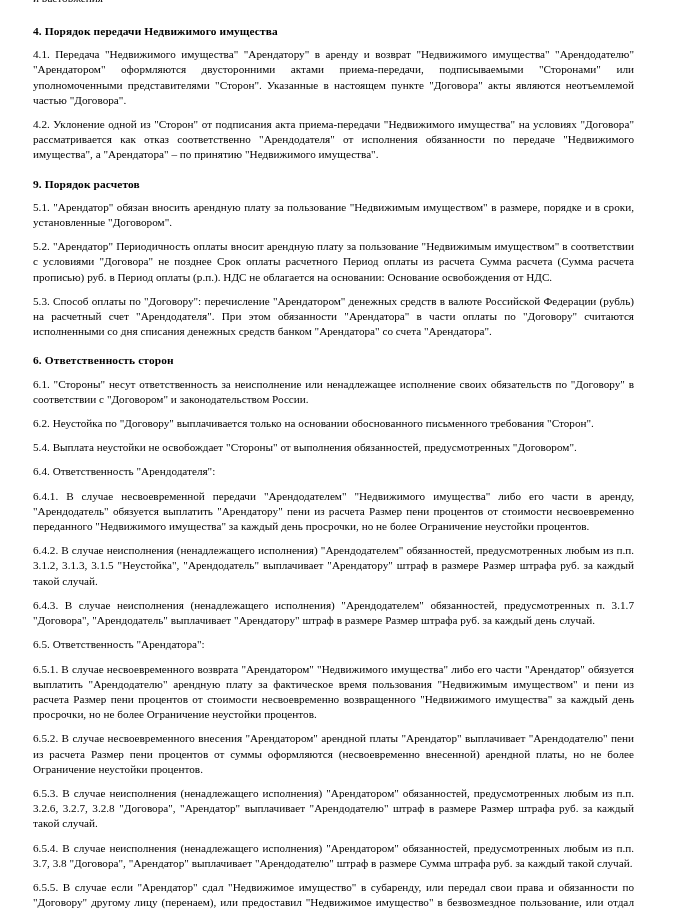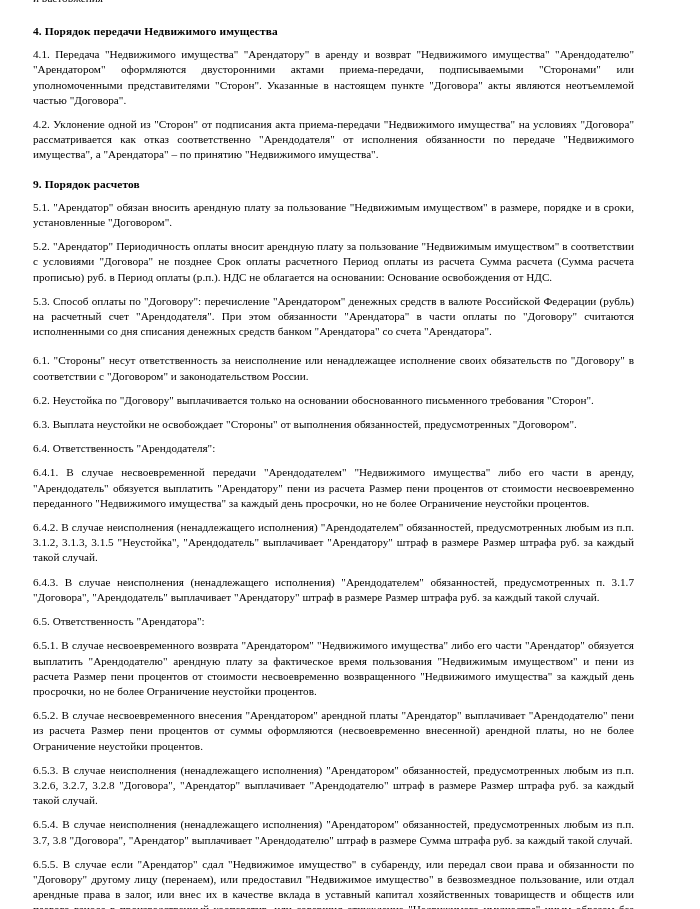--- a/index.html
+++ b/index.html
@@ -88,27 +88,28 @@
     </div>
 
     <div class="section">
       <h2 class="section-heading">9. Порядок расчетов</h2>
       <p class="clause">5.1. "Арендатор" обязан вносить арендную плату за пользование "Недвижимым имуществом" в размере, порядке и в сроки, установленные "Договором".</p>
       <p class="clause">5.2. "Арендатор" Периодичность оплаты вносит арендную плату за пользование "Недвижимым имуществом" в соответствии с условиями "Договора" не позднее Срок оплаты расчетного Период оплаты из расчета Сумма расчета (Сумма расчета прописью) руб. в Период оплаты (р.п.). НДС не облагается на основании: Основание освобождения от НДС.</p>
       <p class="clause">5.3. Способ оплаты по "Договору": перечисление "Арендатором" денежных средств в валюте Российской Федерации (рубль) на расчетный счет "Арендодателя". При этом обязанности "Арендатора" в части оплаты по "Договору" считаются исполненными со дня списания денежных средств банком "Арендатора" со счета "Арендатора".</p>
     </div>
 
     <div class="section">
+      <h2 class="section-heading">6. Ответственность сторон</h2>
       <p class="clause">6.1. "Стороны" несут ответственность за неисполнение или ненадлежащее исполнение своих обязательств по "Договору" в соответствии с "Договором" и законодательством России.</p>
       <p class="clause">6.2. Неустойка по "Договору" выплачивается только на основании обоснованного письменного требования "Сторон".</p>
-      <p class="clause">6.3. Выплата неустойки не освобождает "Стороны" от выполнения обязанностей, предусмотренных "Договором".</p>
+      <p class="clause">5.4. Выплата неустойки не освобождает "Стороны" от выполнения обязанностей, предусмотренных "Договором".</p>
       <p class="clause">6.4. Ответственность "Арендодателя":</p>
       <p class="clause">6.4.1. В случае несвоевременной передачи "Арендодателем" "Недвижимого имущества" либо его части в аренду, "Арендодатель" обязуется выплатить "Арендатору" пени из расчета Размер пени процентов от стоимости несвоевременно переданного "Недвижимого имущества" за каждый день просрочки, но не более Ограничение неустойки процентов.</p>
       <p class="clause">6.4.2. В случае неисполнения (ненадлежащего исполнения) "Арендодателем" обязанностей, предусмотренных любым из п.п. 3.1.2, 3.1.3, 3.1.5 "Неустойка", "Арендодатель" выплачивает "Арендатору" штраф в размере Размер штрафа руб. за каждый такой случай.</p>
-      <p class="clause">6.4.3. В случае неисполнения (ненадлежащего исполнения) "Арендодателем" обязанностей, предусмотренных п. 3.1.7 "Договора", "Арендодатель" выплачивает "Арендатору" штраф в размере Размер штрафа руб. за каждый такой случай.</p>
+      <p class="clause">6.4.3. В случае неисполнения (ненадлежащего исполнения) "Арендодателем" обязанностей, предусмотренных п. 3.1.7 "Договора", "Арендодатель" выплачивает "Арендатору" штраф в размере Размер штрафа руб. за каждый день случай.</p>
       <p class="clause">6.5. Ответственность "Арендатора":</p>
       <p class="clause">6.5.1. В случае несвоевременного возврата "Арендатором" "Недвижимого имущества" либо его части "Арендатор" обязуется выплатить "Арендодателю" арендную плату за фактическое время пользования "Недвижимым имуществом" и пени из расчета Размер пени процентов от стоимости несвоевременно возвращенного "Недвижимого имущества" за каждый день просрочки, но не более Ограничение неустойки процентов.</p>
       <p class="clause">6.5.2. В случае несвоевременного внесения "Арендатором" арендной платы "Арендатор" выплачивает "Арендодателю" пени из расчета Размер пени процентов от суммы оформляются (несвоевременно внесенной) арендной платы, но не более Ограничение неустойки процентов.</p>
       <p class="clause">6.5.3. В случае неисполнения (ненадлежащего исполнения) "Арендатором" обязанностей, предусмотренных любым из п.п. 3.2.6, 3.2.7, 3.2.8 "Договора", "Арендатор" выплачивает "Арендодателю" штраф в размере Размер штрафа руб. за каждый такой случай.</p>
       <p class="clause">6.5.4. В случае неисполнения (ненадлежащего исполнения) "Арендатором" обязанностей, предусмотренных любым из п.п. 3.7, 3.8 "Договора", "Арендатор" выплачивает "Арендодателю" штраф в размере Сумма штрафа руб. за каждый такой случай.</p>
       <p class="clause">6.5.5. В случае если "Арендатор" сдал "Недвижимое имущество" в субаренду, или передал свои права и обязанности по "Договору" другому лицу (перенаем), или предоставил "Недвижимое имущество" в безвозмездное пользование, или отдал арендные права в залог, или внес их в качестве вклада в уставный капитал хозяйственных товариществ и обществ или паевого взноса в производственный кооператив, или совершил отчуждение "Недвижимого имущества" иным образом без предварительного письменного согласия "Арендодателя", "Арендатор" несет ответственность в размере стоимости "Недвижимого имущества", а также (дополнительно) в размере стоимости арендной платы, которая должна была быть внесена "Арендатором", но не была им внесена в течение всего срока аренды "Недвижимого имущества".</p>
     </div>
 
   </div>
 </div>

